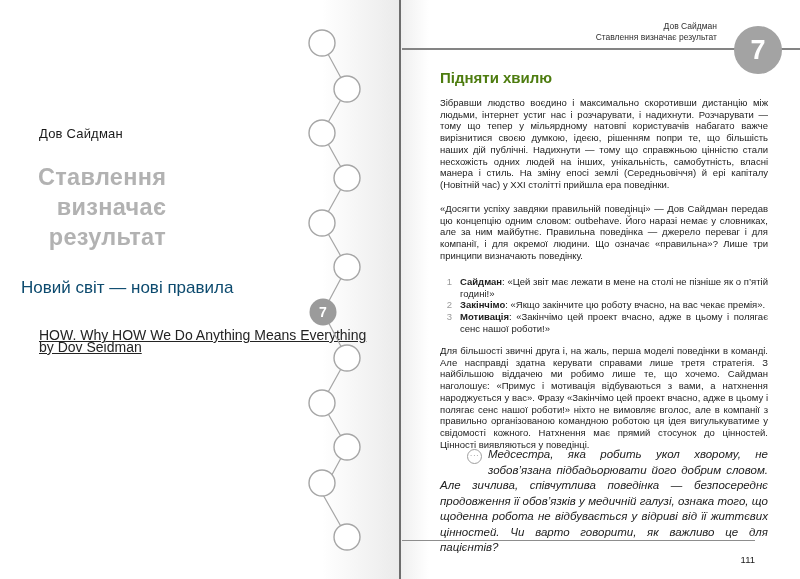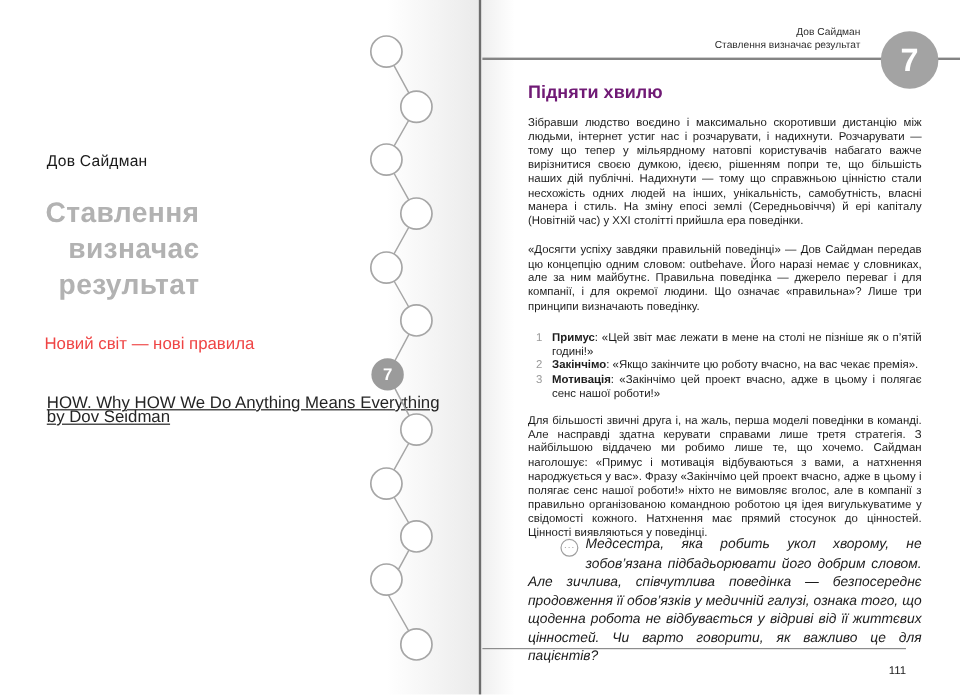--- a/index.html
+++ b/index.html
@@ -14,32 +14,32 @@
   .gutter-shade-left  { left:322px; top:0; width:77px; height:100%;
     background:linear-gradient(to right, rgba(110,110,110,0) 0%, rgba(110,110,110,0.14) 100%); }
   .spine-line { left:399px; top:0; width:2px; height:100%; background:#6d6d6d; }
   .gutter-shade-right { left:401px; top:0; width:28px; height:100%;
     background:linear-gradient(to right, rgba(110,110,110,0.11) 0%, rgba(110,110,110,0) 100%); }
 
   
   .author       { left:39px; top:126px; font-size:13px; letter-spacing:0.2px; color:#1a1a1a; }
   .book-title   { left:38px; top:162px; font-size:23.5px; font-weight:bold; line-height:30px;
                   color:#b2b2b2; white-space:pre-line; letter-spacing:0.3px;text-align:right; }
-  .book-subtitle{ left:37px; top:278px; font-size:14px; color:#ef4444; }
+  .book-subtitle{ left:21px; top:278px; font-size:17px; color:#0c4a6e; }
   .orig-title   { left:39px; top:329px; font-size:14px; line-height:12px; color:#242424; white-space:pre-line;text-decoration:underline; }
 
   .chain-svg { left:300px; top:10px; }
 
   
   .running-header { right:83px; top:21px; text-align:right; font-size:8.5px; line-height:11px; color:#2e2e2e; }
   .header-rule  { left:402px; top:48px; width:398px; height:2px; background:#848484; }
   .chapter-badge{ left:734px; top:26px; width:48px; height:48px; border-radius:50%;
                   background:#a3a3a3; color:#fff; font-size:27px; font-weight:bold;
                   display:flex; align-items:center; justify-content:center; z-index:3; }
-  .section-title{ left:440px; top:69px; font-size:15px; font-weight:bold; color:#701a75; z-index:2; }
+  .section-title{ left:440px; top:69px; font-size:15px; font-weight:bold; color:#4d7c0f; z-index:2; }
 
   .para { left:440px; width:328px; font-size:9.5px; line-height:11.7px;
           text-align:justify; color:#1c1c1c; z-index:2; }
   .p1 { top:97px; }  .p2 { top:203px; }  .p3 { top:345px; }
 
   .toplist { left:440px; top:276px; width:328px; z-index:2; }
   .toplist .li { display:flex; font-size:9.5px; line-height:11.7px; }
   .toplist .num  { flex:none; width:12px; text-align:right; margin-right:8px; color:#9a9a9a; }
   .toplist .itext{ flex:1; text-align:justify; }
   .toplist .lead { font-weight:bold; }
@@ -106,21 +106,21 @@
     </div>
 
     <h2 class="abs section-title">Підняти хвилю</h2>
 
     <p class="abs para p1">Зібравши людство воєдино і максимально скоротивши дистанцію між людьми, інтернет устиг нас і розчарувати, і надихнути. Розчарувати — тому що тепер у мільярдному натовпі користувачів набагато важче вирізнитися своєю думкою, ідеєю, рішенням попри те, що більшість наших дій публічні. Надихнути — тому що справжньою цінністю стали несхожість одних людей на інших, унікальність, самобутність, власні манера і стиль. На зміну епосі землі (Середньовіччя) й ері капіталу (Новітній час) у XXI столітті прийшла ера поведінки.</p>
     <p class="abs para p2">«Досягти успіху завдяки правильній поведінці» — Дов Сайдман передав цю концепцію одним словом: outbehave. Його наразі немає у словниках, але за ним майбутнє. Правильна поведінка — джерело переваг і для компанії, і для окремої людини. Що означає «правильна»? Лише три принципи визначають поведінку.</p>
 
     <div class="abs toplist">
       <div class="li">
         <span class="num">1</span>
-        <span class="itext"><b class="lead">Примус</b><span>: «Цей звіт має лежати в мене на столі не пізніше як о п’ятій годині!»</span></span>
+        <span class="itext"><b class="lead">Сайдман</b><span>: «Цей звіт має лежати в мене на столі не пізніше як о п’ятій годині!»</span></span>
       </div>
       <div class="li">
         <span class="num">2</span>
         <span class="itext"><b class="lead">Закінчімо</b><span>: «Якщо закінчите цю роботу вчасно, на вас чекає премія».</span></span>
       </div>
       <div class="li">
         <span class="num">3</span>
         <span class="itext"><b class="lead">Мотивація</b><span>: «Закінчімо цей проект вчасно, адже в цьому і полягає сенс нашої роботи!»</span></span>
       </div>
     </div>

